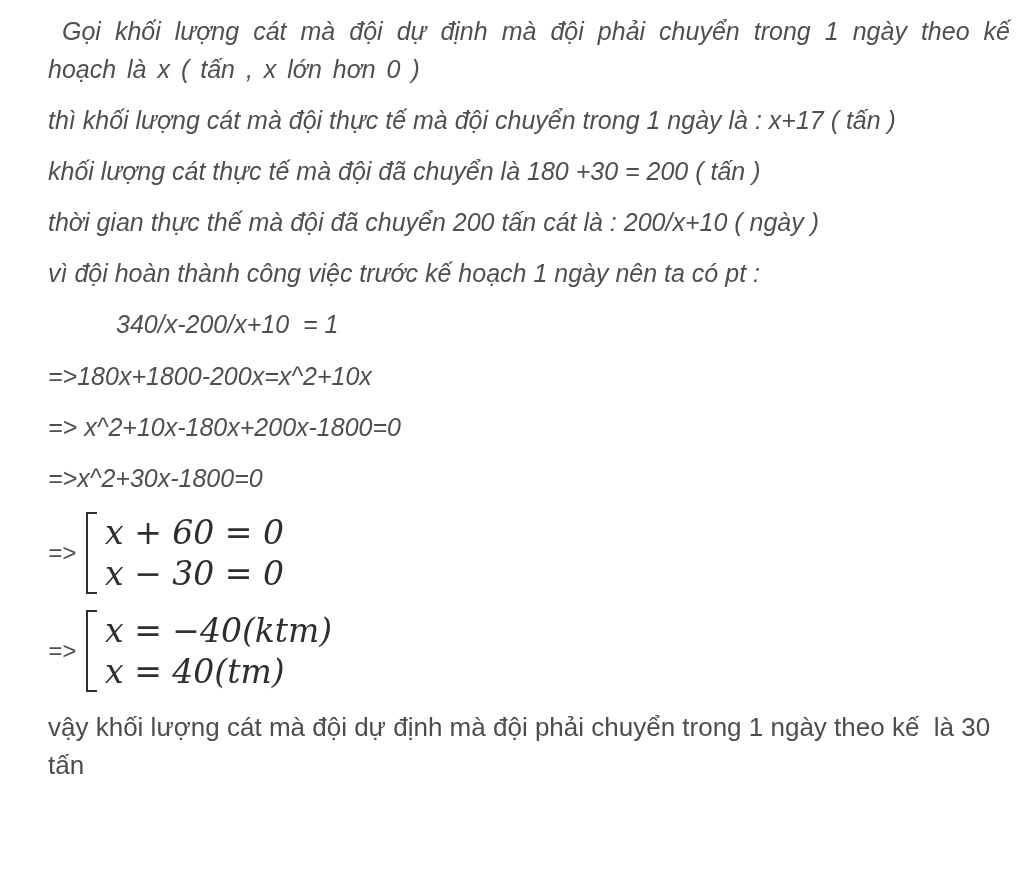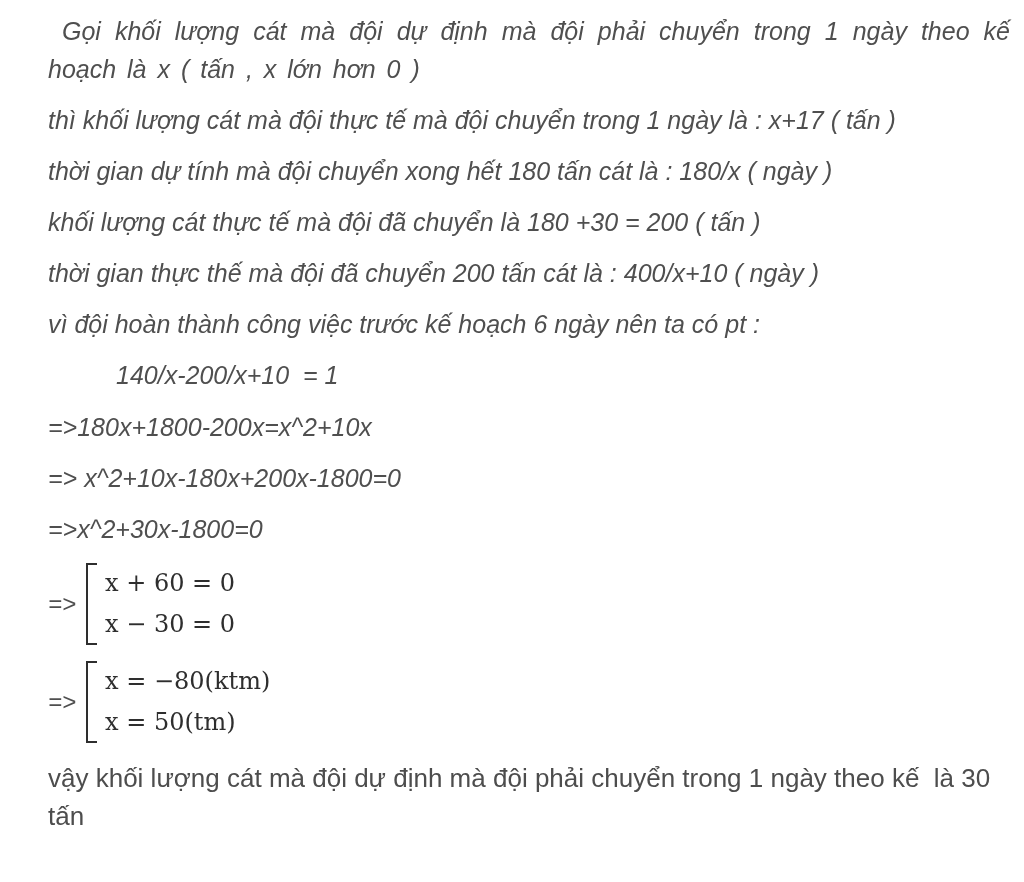--- a/index.html
+++ b/index.html
@@ -55,65 +55,65 @@
     border-bottom: 2.5px solid #2e2e2e;
     margin: 2px 0;
   }
   .case-rows {
     display: flex;
     flex-direction: column;
     padding: 2px 0 2px 8px;
   }
   .case-row {
     font-family: "DejaVu Serif", serif;
-    font-size: 24px;
+    font-style: italic;
+    font-size: 33px;
     line-height: 41px;
     white-space: pre-wrap;
   }
   p.conclusion {
     font-style: normal;
     font-size: 26px;
     line-height: 38px;
     color: #4d4d4d;
     margin: 14px 0 0 0;
     max-width: 950px;
     white-space: pre-wrap;
   }
 </style>
 </head>
 <body>
 
 <div class="page">
 
   <p class="sol first">Gọi khối lượng cát mà đội dự định mà đội phải chuyển trong 1 ngày theo kế hoạch là x ( tấn , x lớn hơn 0 )</p>
   <p class="sol">thì khối lượng cát mà đội thực tế mà đội chuyển trong 1 ngày là : x+17 ( tấn )</p>
-  <p class="sol">thời gian dự tính mà đội chuyển xong hết 180 tấn cát là : 180/x ( ngày )</p>
   <p class="sol">khối lượng cát thực tế mà đội đã chuyển là 180 +30 = 200 ( tấn )</p>
-  <p class="sol">thời gian thực thế mà đội đã chuyển 200 tấn cát là : 400/x+10 ( ngày )</p>
-  <p class="sol">vì đội hoàn thành công việc trước kế hoạch 6 ngày nên ta có pt :</p>
+  <p class="sol">thời gian thực thế mà đội đã chuyển 200 tấn cát là : 200/x+10 ( ngày )</p>
+  <p class="sol">vì đội hoàn thành công việc trước kế hoạch 1 ngày nên ta có pt :</p>
 
-  <p class="sol equation">140/x-200/x+10  = 1</p>
+  <p class="sol equation">340/x-200/x+10  = 1</p>
 
   <p class="sol">=&gt;180x+1800-200x=x^2+10x</p>
   <p class="sol">=&gt; x^2+10x-180x+200x-1800=0</p>
   <p class="sol">=&gt;x^2+30x-1800=0</p>
 
   <div class="cases">
     <span class="arrow">=&gt;</span>
     <span class="bracket"></span>
     <span class="case-rows">
       <span class="case-row">x + 60 = 0</span>
       <span class="case-row">x − 30 = 0</span>
     </span>
   </div>
 
   <div class="cases">
     <span class="arrow">=&gt;</span>
     <span class="bracket"></span>
     <span class="case-rows">
-      <span class="case-row">x = −80(ktm)</span>
-      <span class="case-row">x = 50(tm)</span>
+      <span class="case-row">x = −40(ktm)</span>
+      <span class="case-row">x = 40(tm)</span>
     </span>
   </div>
 
   <p class="conclusion">vậy khối lượng cát mà đội dự định mà đội phải chuyển trong 1 ngày theo kế  là 30 tấn</p>
 
 </div>
 
 </body></html>

